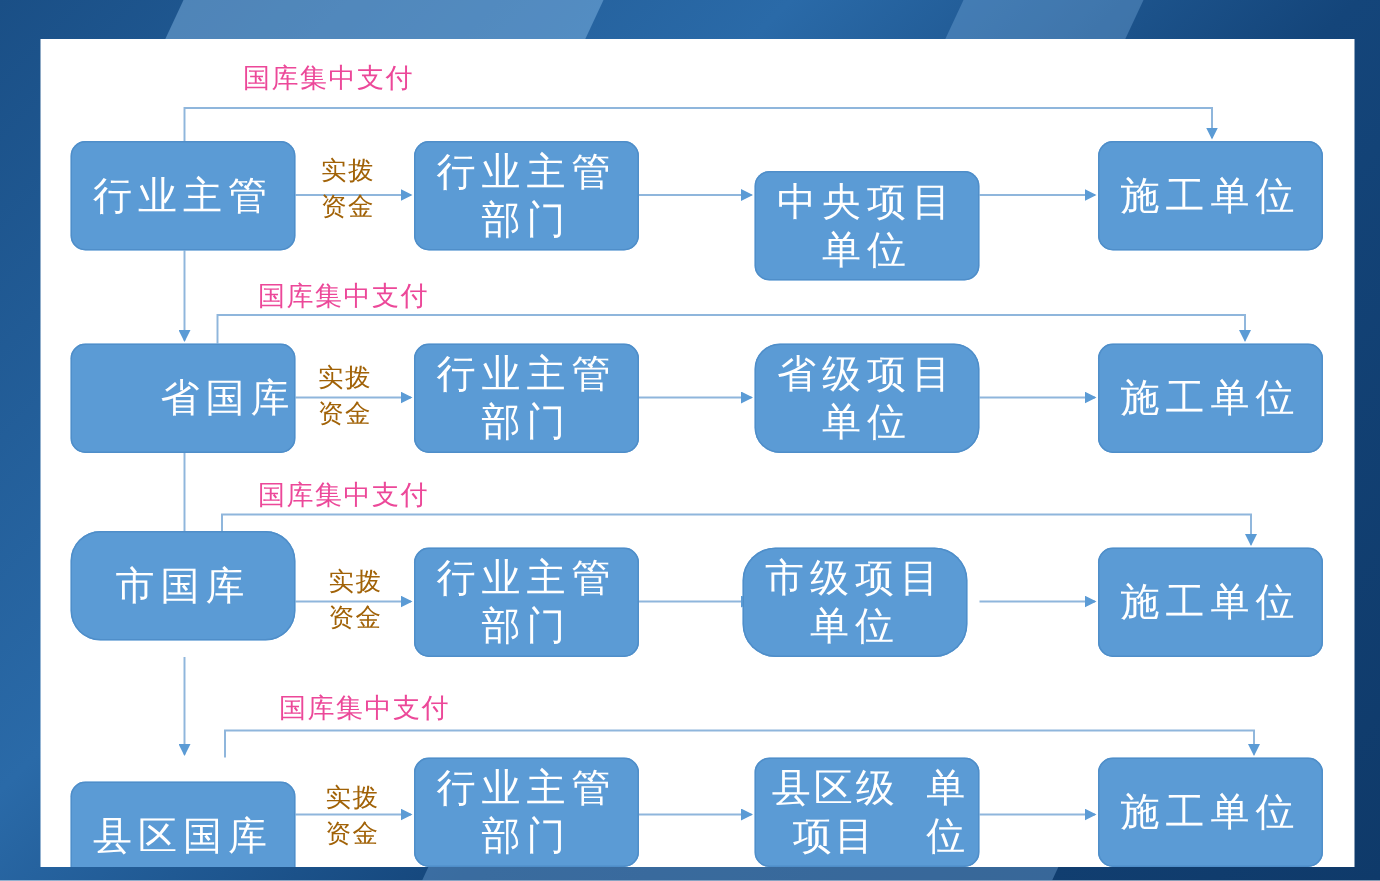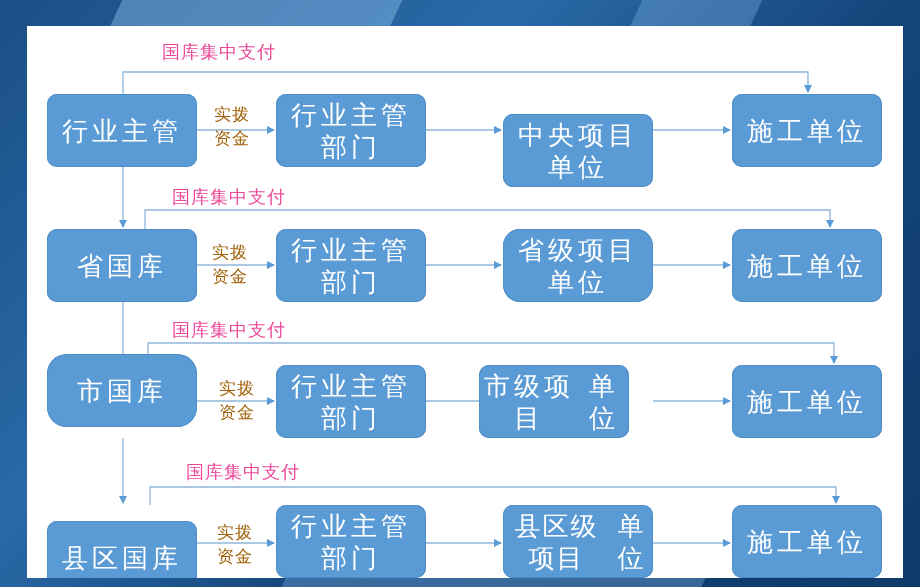--- a/index.html
+++ b/index.html
@@ -103,21 +103,21 @@
   </div>
   <div class="box" style="left:476px; top:68px; flex-direction:column;margin-top:20px;">
     <span>中央项目</span>
     <span>单位</span>
   </div>
   <div class="box" style="left:705px; top:68px;">
     <span>施工单位</span>
   </div>
 
   <div class="label" style="left:145px; top:159px;">国库集中支付</div>
-  <div class="box" style="left:20px; top:203px;">
+  <div class="box" style="left:20px; top:203px;justify-content:flex-end;">
     <span>省国库</span>
   </div>
   <div class="fund" style="left:185px; top:214px;">
     <div>实拨</div>
     <div>资金</div>
   </div>
   <div class="box" style="left:249px; top:203px; flex-direction:column;">
     <span>行业主管</span>
     <span>部门</span>
   </div>
@@ -134,21 +134,21 @@
     <span>市国库</span>
   </div>
   <div class="fund" style="left:192px; top:350px;">
     <div>实拨</div>
     <div>资金</div>
   </div>
   <div class="box" style="left:249px; top:339px; flex-direction:column;">
     <span>行业主管</span>
     <span>部门</span>
   </div>
-  <div class="box" style="left:452px; top:339px; flex-direction:row;">
+  <div class="box" style="left:468px; top:339px; flex-direction:column;border-radius:22px;">
     <span>市级项目</span>
     <span>单位</span>
   </div>
   <div class="box" style="left:705px; top:339px;">
     <span>施工单位</span>
   </div>
 
   <div class="label" style="left:159px; top:434px;">国库集中支付</div>
   <div class="box" style="left:20px; top:495px;">
     <span>县区国库</span>

